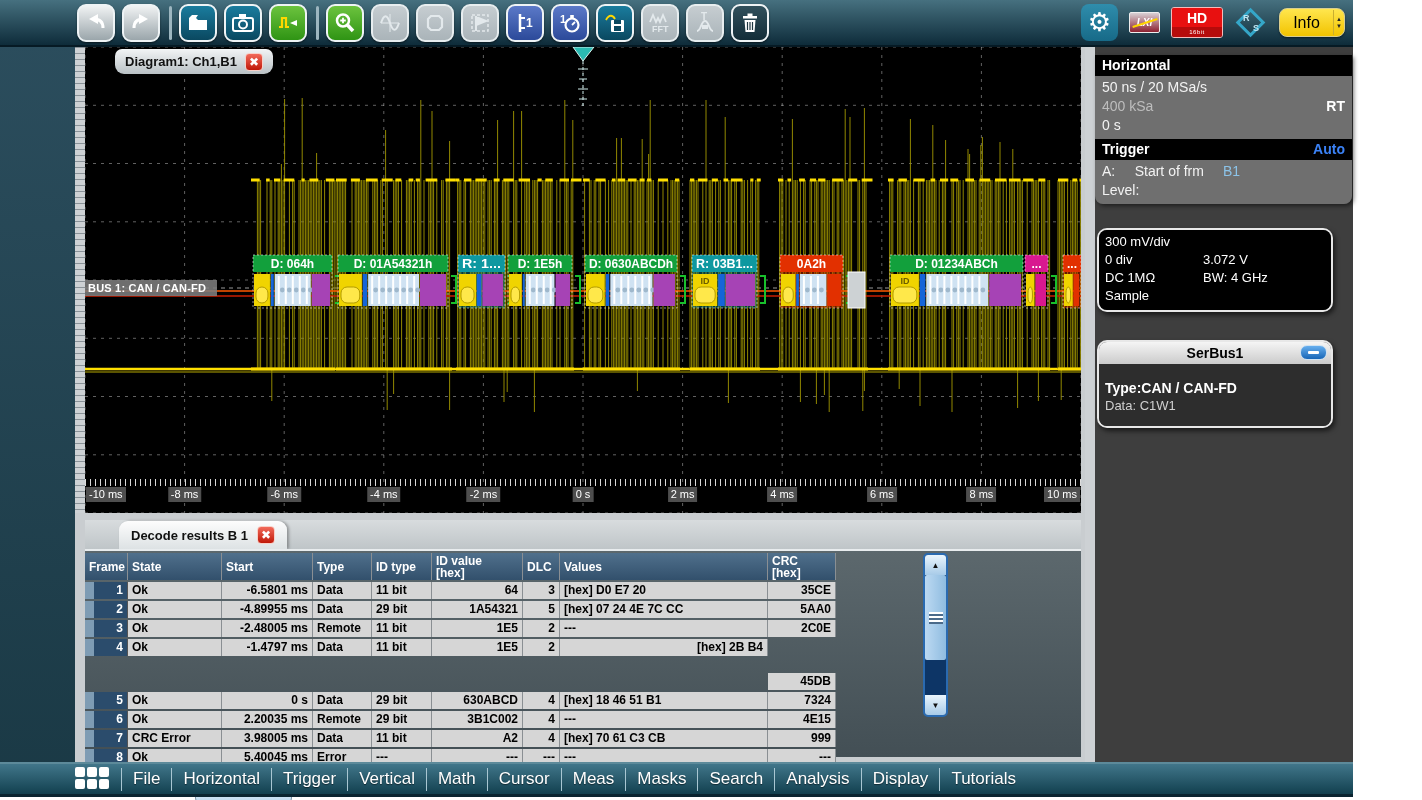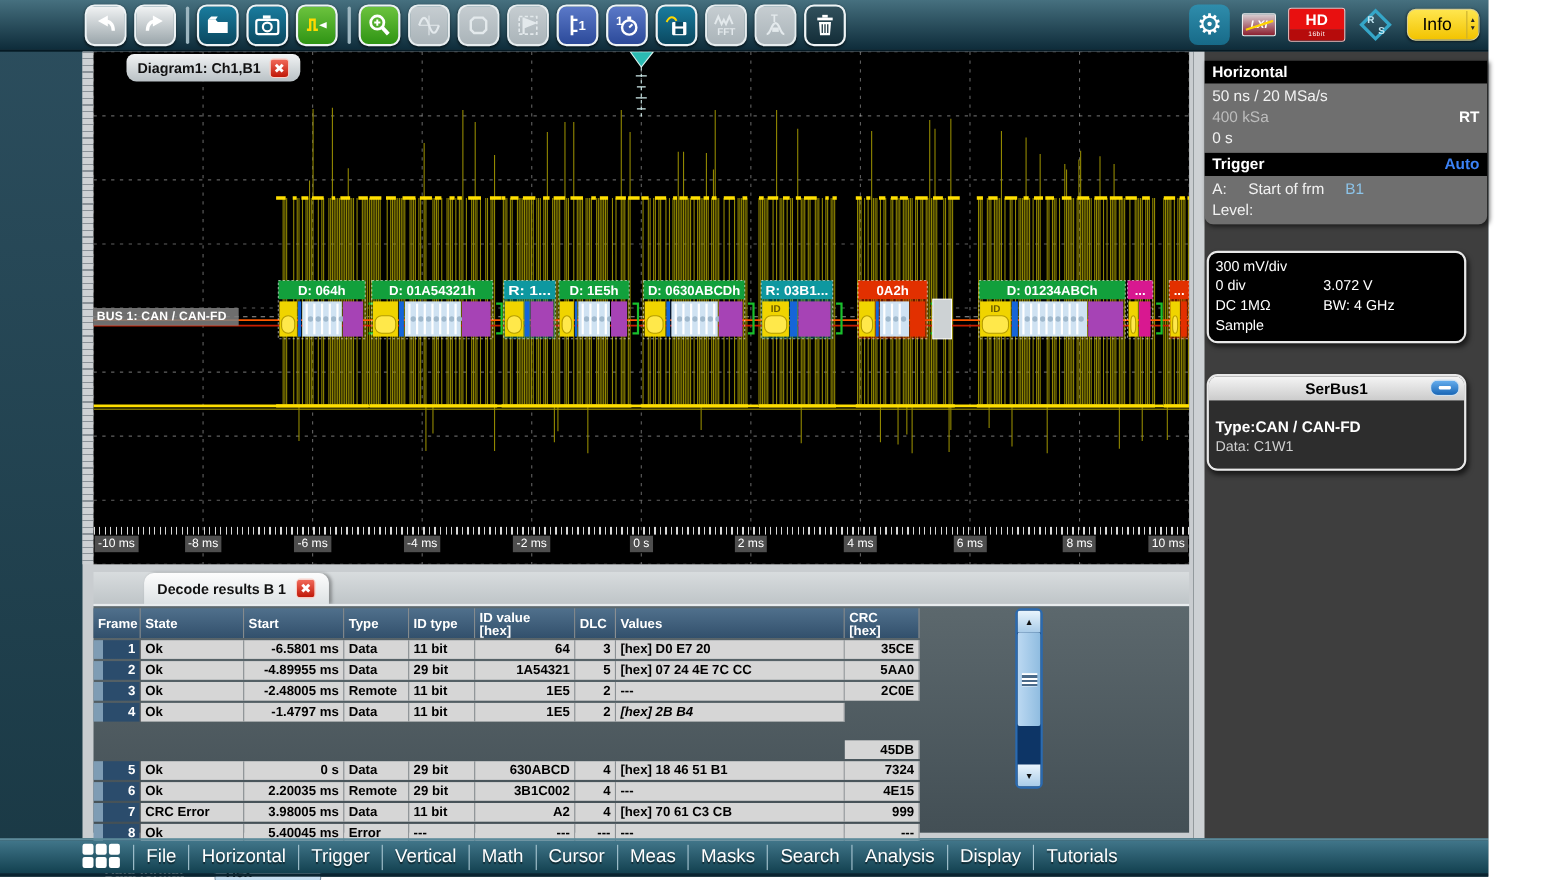--- a/index.html
+++ b/index.html
@@ -42,21 +42,21 @@
   .diagram-tab{position:absolute;left:30px;top:2px;height:25px;padding:0 10px;background:linear-gradient(180deg,#f2f4f5,#b9c1c5);border-radius:7px 7px 9px 9px;display:flex;align-items:center;gap:8px;box-shadow:0 1px 3px rgba(0,0,0,.6);}
   .diagram-tab .t{font-size:13px;font-weight:bold;color:#111;}
   .xbtn{width:18px;height:18px;border-radius:4px;background:linear-gradient(180deg,#f26a5a,#c01808);border:1px solid #f8d0c8;color:#fff;font-weight:bold;font-size:12px;line-height:16px;text-align:center;}
   .buslabel{position:absolute;left:0;top:233px;width:132px;height:16px;background:rgba(125,125,125,.88);color:#fff;font-size:11px;font-weight:bold;line-height:16px;padding-left:3px;letter-spacing:.2px;}
   .tickrow{position:absolute;left:0;top:432px;width:996px;height:7px;background:repeating-linear-gradient(90deg,rgba(255,255,255,.85) 0 1px,transparent 1px 5px);}
   .xtick{position:absolute;top:440px;height:15px;background:#4e4e4e;color:#fff;font-size:11px;line-height:15px;padding:0 3px;white-space:nowrap;}
 
   
   .results{position:absolute;left:10px;top:473px;width:996px;height:237px;}
   .res-tabrow{position:absolute;left:0;top:0;width:100%;height:29px;background:linear-gradient(180deg,#d8dcde,#bfc5c8);}
-  .res-tab{position:absolute;left:34px;top:1px;height:28px;padding:0 12px;background:linear-gradient(180deg,#fdfdfd,#dde2e4);border-radius:9px 9px 0 0;display:flex;align-items:center;gap:9px;box-shadow:2px 0 3px rgba(0,0,0,.3);margin-left:12px;}
+  .res-tab{position:absolute;left:34px;top:1px;height:28px;padding:0 12px;background:linear-gradient(180deg,#fdfdfd,#dde2e4);border-radius:9px 9px 0 0;display:flex;align-items:center;gap:9px;box-shadow:2px 0 3px rgba(0,0,0,.3);}
   .res-tab .t{font-size:13px;font-weight:bold;color:#111;}
   .res-body{position:absolute;left:0;top:29px;width:100%;height:208px;background:linear-gradient(180deg,#5c686d,#434f55);border-top:2px solid #e8ecee;}
   .dtable{position:absolute;left:0;top:2px;}
   .tr{display:flex;margin-bottom:2px;}
   .td,.th{flex:0 0 auto;border-right:1px solid #8a8f93;padding:0 4px;overflow:hidden;white-space:nowrap;}
   .th{background:linear-gradient(180deg,#50708c,#32506c);color:#fff;font-size:12px;font-weight:bold;height:27px;display:flex;align-items:center;white-space:pre-line;line-height:12px;}
   .td{background:#d6d6d6;color:#000;font-size:12px;font-weight:bold;height:17px;line-height:17px;}
   .td.framec{background:linear-gradient(90deg,#7e9cb4 0 9px,#2b4c6c 9px);color:#fff;text-align:right;border-right:1px solid #555;}
   .sb{position:absolute;left:838px;top:2px;width:25px;height:164px;border:2px solid #2a6ab0;border-radius:5px;background:#0d3566;display:flex;flex-direction:column;overflow:hidden;}
   .sb .btn{height:20px;background:linear-gradient(180deg,#eaf5fd,#a8cbe8);display:flex;align-items:center;justify-content:center;font-size:8px;color:#111;flex:0 0 auto;}
@@ -523,21 +523,21 @@
                   <div class="td" style="width: 68px; text-align: right;">2C0E</div>
                 </div>
                 <div class="tr">
                   <div class="td framec" style="width: 43px; text-align: right;">4</div>
                   <div class="td" style="width: 94px; text-align: left;">Ok</div>
                   <div class="td" style="width: 91px; text-align: right;">-1.4797 ms</div>
                   <div class="td" style="width: 59px; text-align: left;">Data</div>
                   <div class="td" style="width: 60px; text-align: left;">11 bit</div>
                   <div class="td" style="width: 91px; text-align: right;">1E5</div>
                   <div class="td" style="width: 37px; text-align: right;">2</div>
-                  <div class="td" style="width: 208px; text-align: left; font-style: italic;">[hex] 2B B4</div>
+                  <div class="td" style="width: 208px; text-align: right;">[hex] 2B B4</div>
                   <div class="td" style="width: 68px; text-align: right; margin-top: 34px;">45DB</div>
                 </div>
                 <div class="tr">
                   <div class="td framec" style="width: 43px; text-align: right;">5</div>
                   <div class="td" style="width: 94px; text-align: left;">Ok</div>
                   <div class="td" style="width: 91px; text-align: right;">0 s</div>
                   <div class="td" style="width: 59px; text-align: left;">Data</div>
                   <div class="td" style="width: 60px; text-align: left;">29 bit</div>
                   <div class="td" style="width: 91px; text-align: right;">630ABCD</div>
                   <div class="td" style="width: 37px; text-align: right;">4</div>

